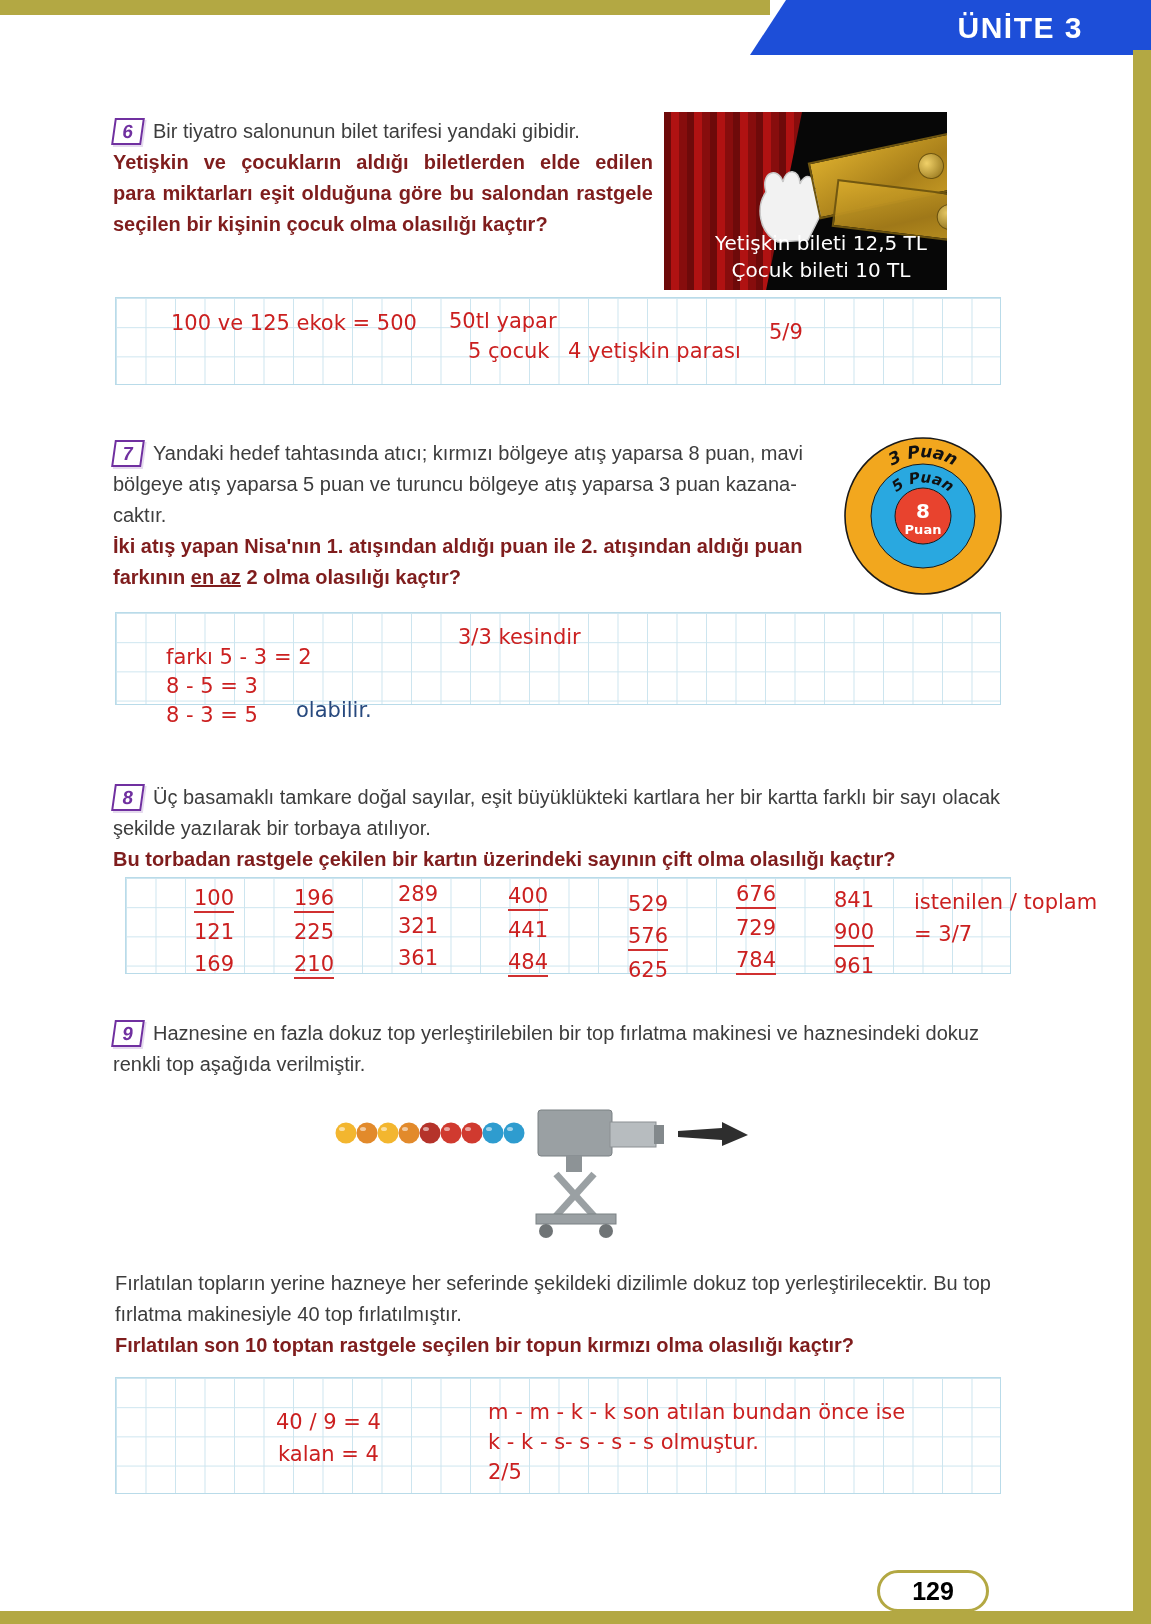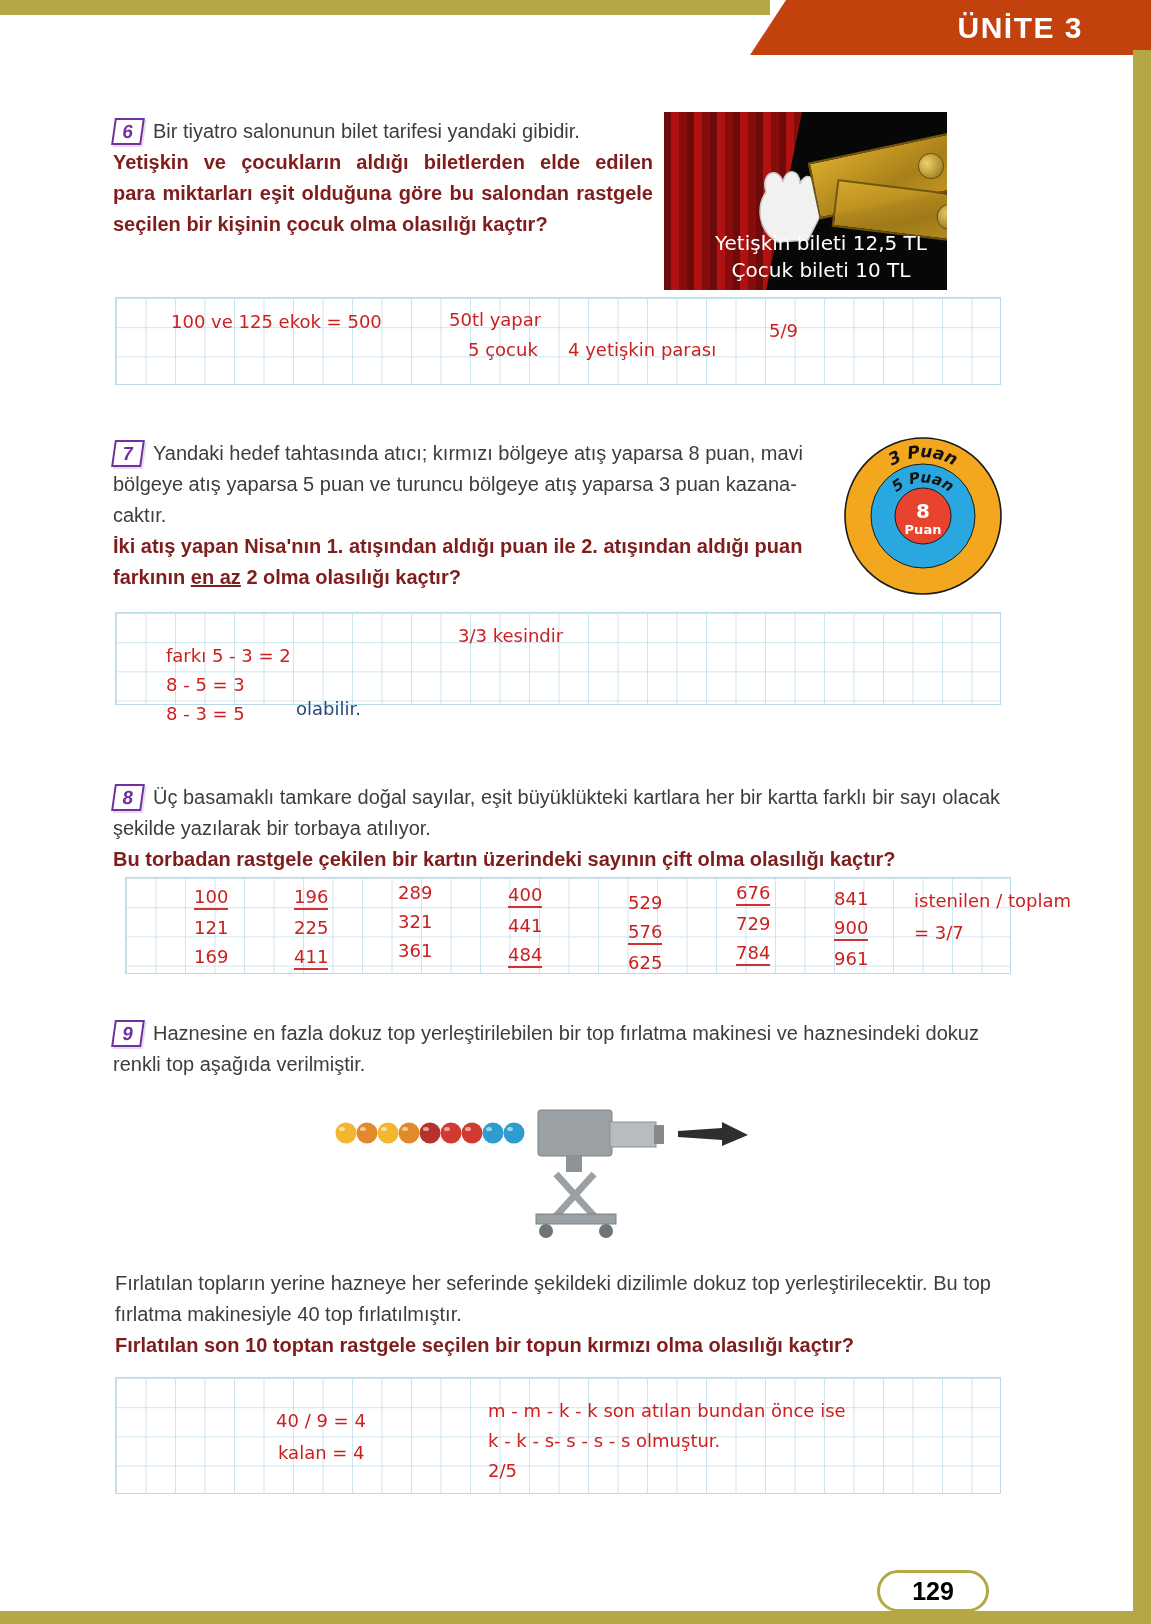--- a/index.html
+++ b/index.html
@@ -7,21 +7,21 @@
   .page {
     position:relative; width:1151px; height:1624px; margin:0 auto;
     background:#ffffff; overflow:hidden;
     font-family:"Liberation Sans", sans-serif; color:#3d3d3d;
   }
   
   .strip-top    { position:absolute; left:0; top:0; width:770px; height:15px; background:#b3a843; }
   .strip-right  { position:absolute; right:0; top:50px; width:18px; bottom:0; background:#b3a843; }
   .strip-bottom { position:absolute; left:0; bottom:0; width:100%; height:13px; background:#b3a843; }
   .banner {
-    position:absolute; left:750px; top:0; right:0; height:55px; background:#c2410c;
+    position:absolute; left:750px; top:0; right:0; height:55px; background:#1d4ed8;
     clip-path:polygon(36px 0, 100% 0, 100% 100%, 0 100%);
     display:flex; align-items:center; justify-content:flex-end; padding-right:68px;
     color:#ffffff; font-size:30px; font-weight:bold; letter-spacing:1.5px;
   }
   .page-pill {
     position:absolute; left:877px; top:1570px; width:112px; height:42px; z-index:6;
     background:#fff; border:3px solid #b3a843; border-radius:21px;
     display:flex; align-items:center; justify-content:center;
     font-size:25px; font-weight:bold; color:#000000;
   }
@@ -40,21 +40,21 @@
   .ul { text-decoration:underline; }
   
   .grid {
     position:absolute; left:115px; width:886px;
     border:1px solid #b9dbe9; background-color:#fff;
     background-image:
       linear-gradient(#cde5ef 1px, transparent 1px),
       linear-gradient(90deg, #cde5ef 1px, transparent 1px);
     background-size:29.5px 29.2px;
   }
-  .hw { position:absolute; color:#cb2020; font-size:18px; white-space:nowrap;
+  .hw { position:absolute; color:#cb2020; font-size:21px; white-space:nowrap;
         font-family:"DejaVu Sans", sans-serif; }
   .hw.blue { color:#27497e; }
   .num { display:block; margin-bottom:7px; padding-bottom:1px; }
   .num.u { border-bottom:2px solid #d03030; }
   .numcol { position:absolute; }
   
   .poster { position:absolute; left:664px; top:112px; width:283px; height:178px; background:#070707; overflow:hidden; }
   .curtain {
     position:absolute; left:0; top:0; width:138px; height:100%;
     background:repeating-linear-gradient(90deg,#6e0a0a 0 7px,#b01212 7px 15px,#870d0d 15px 23px);
@@ -174,21 +174,21 @@
 
   <div class="grid" style="top:877px; height:97px; overflow:visible;margin-left:10px;">
     <div class="numcol hw" style="left:68px; top:8px;">
       <span class="num u">100</span>
       <span class="num">121</span>
       <span class="num">169</span>
     </div>
     <div class="numcol hw" style="left:168px; top:8px;">
       <span class="num u">196</span>
       <span class="num">225</span>
-      <span class="num u">411</span>
+      <span class="num u">210</span>
     </div>
     <div class="numcol hw" style="left:272px; top:4px;">
       <span class="num">289</span>
       <span class="num">321</span>
       <span class="num">361</span>
     </div>
     <div class="numcol hw" style="left:382px; top:6px;">
       <span class="num u">400</span>
       <span class="num">441</span>
       <span class="num u">484</span>

